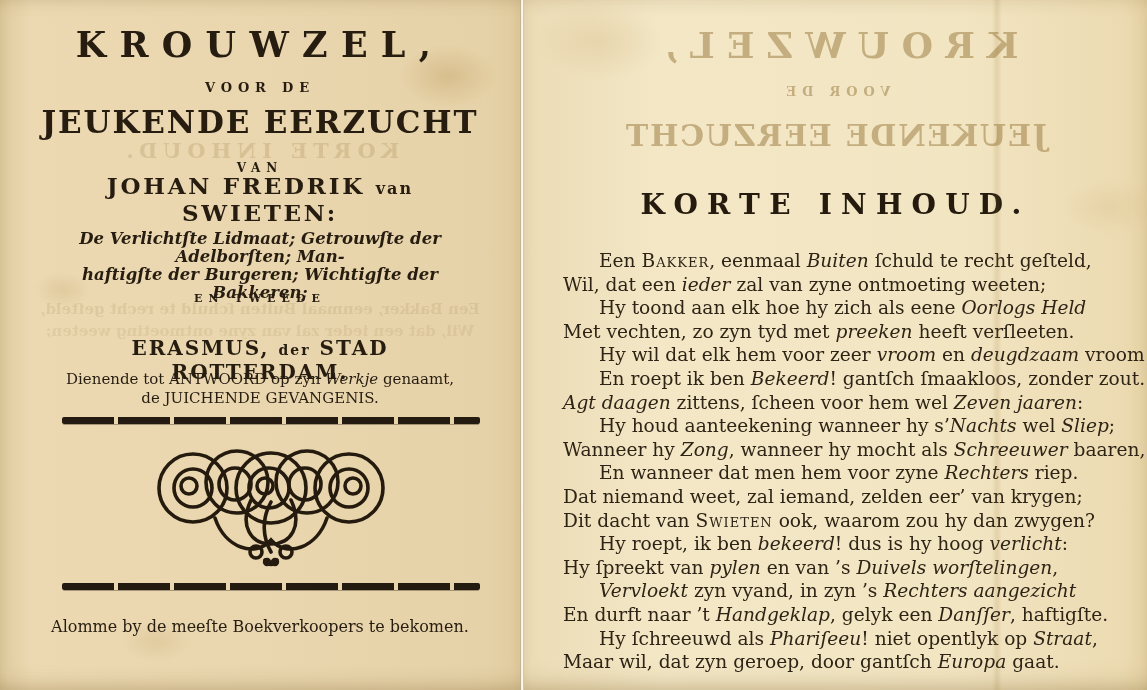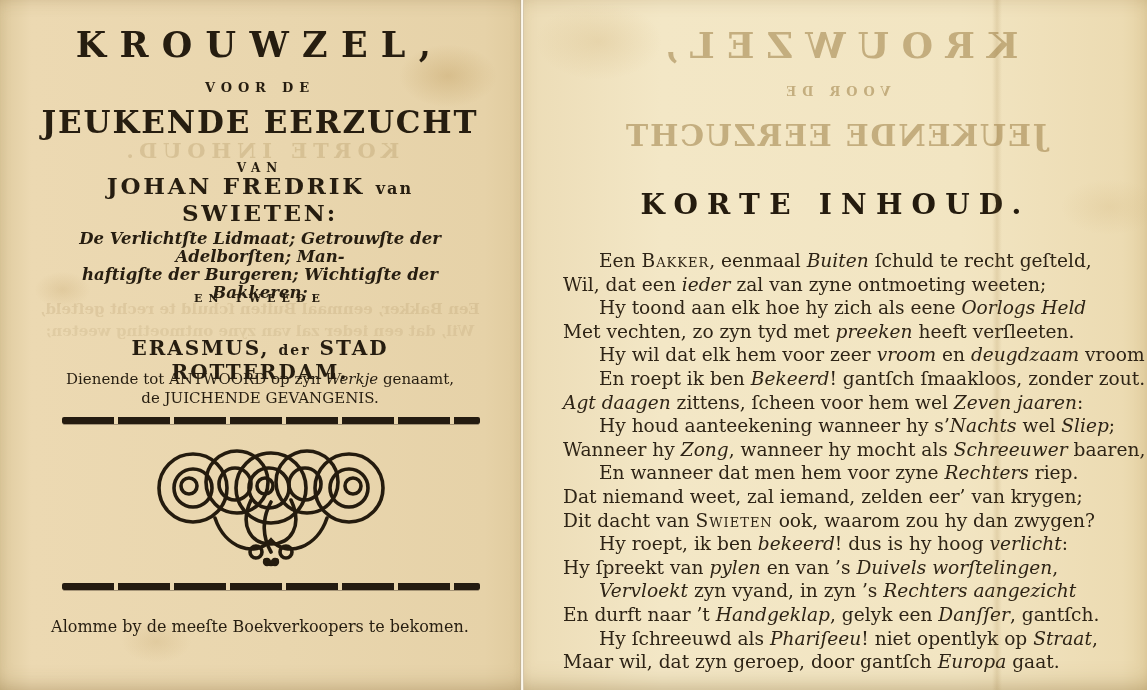--- a/index.html
+++ b/index.html
@@ -145,21 +145,21 @@
         <div class="poem-line indent"><span>En roept ik ben </span><span class="seg-i">Bekeerd</span><span>! gantſch ſmaakloos, zonder zout.</span></div>
         <div class="poem-line"><span class="seg-i">Agt daagen</span><span> zittens, ſcheen voor hem wel </span><span class="seg-i">Zeven jaaren</span><span>:</span></div>
         <div class="poem-line indent"><span>Hy houd aanteekening wanneer hy s’</span><span class="seg-i">Nachts</span><span> wel </span><span class="seg-i">Sliep</span><span>;</span></div>
         <div class="poem-line"><span>Wanneer hy </span><span class="seg-i">Zong</span><span>, wanneer hy mocht als </span><span class="seg-i">Schreeuwer</span><span> baaren,</span></div>
         <div class="poem-line indent"><span>En wanneer dat men hem voor zyne </span><span class="seg-i">Rechters</span><span> riep.</span></div>
         <div class="poem-line"><span>Dat niemand weet, zal iemand, zelden eer’ van krygen;</span></div>
         <div class="poem-line"><span>Dit dacht van </span><span class="seg-sc">Swieten</span><span> ook, waarom zou hy dan zwygen?</span></div>
         <div class="poem-line indent"><span>Hy roept, ik ben </span><span class="seg-i">bekeerd</span><span>! dus is hy hoog </span><span class="seg-i">verlicht</span><span>:</span></div>
         <div class="poem-line"><span>Hy ſpreekt van </span><span class="seg-i">pylen</span><span> en van ’s </span><span class="seg-i">Duivels worſtelingen</span><span>,</span></div>
         <div class="poem-line indent"><span class="seg-i">Vervloekt</span><span> zyn vyand, in zyn ’s </span><span class="seg-i">Rechters aangezicht</span></div>
-        <div class="poem-line"><span>En durft naar ’t </span><span class="seg-i">Handgeklap</span><span>, gelyk een </span><span class="seg-i">Danſſer</span><span>, gantſch.</span></div>
+        <div class="poem-line"><span>En durft naar ’t </span><span class="seg-i">Handgeklap</span><span>, gelyk een </span><span class="seg-i">Danſſer</span><span>, haftigſte.</span></div>
         <div class="poem-line indent"><span>Hy ſchreeuwd als </span><span class="seg-i">Phariſeeu</span><span>! niet opentlyk op </span><span class="seg-i">Straat</span><span>,</span></div>
         <div class="poem-line"><span>Maar wil, dat zyn geroep, door gantſch </span><span class="seg-i">Europa</span><span> gaat.</span></div>
       </div>
 
     <div class="crease" style="left:468px;"></div>
   </div>
 
 </div>
 
 </body></html>

